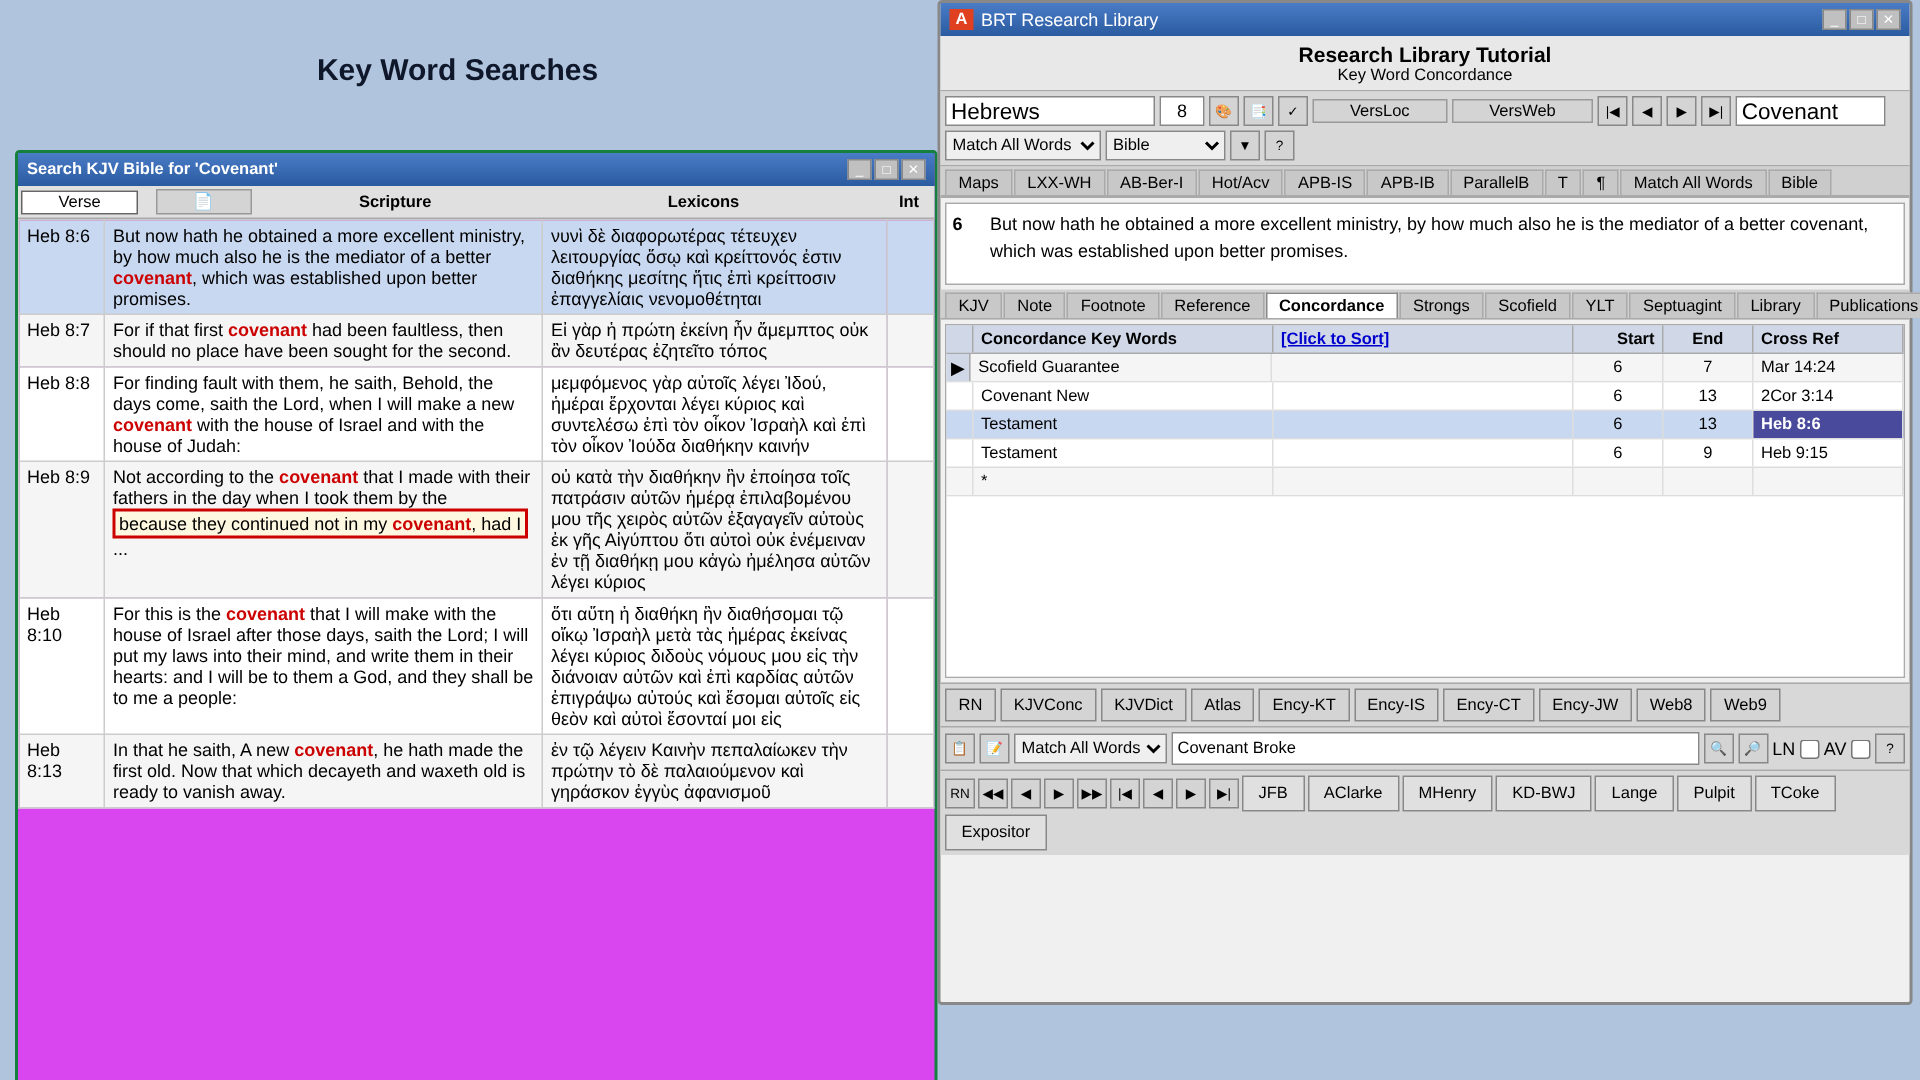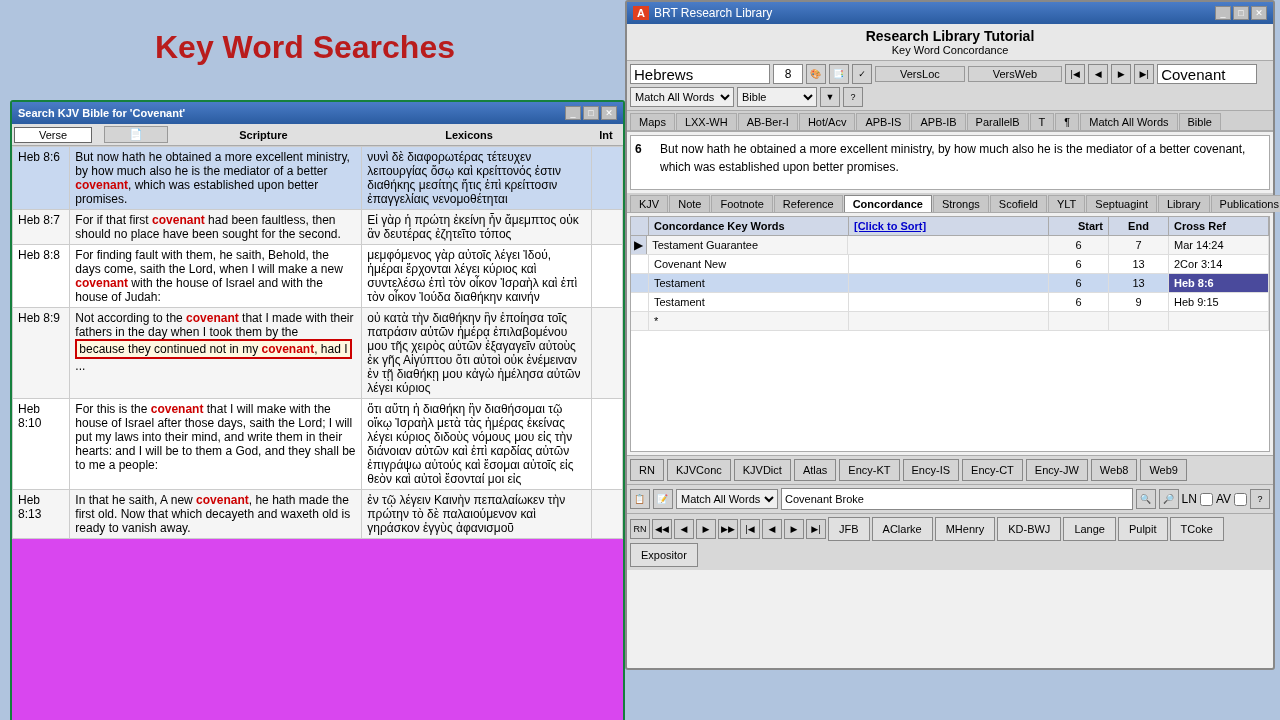--- a/index.html
+++ b/index.html
@@ -6,21 +6,21 @@
     body { background: #b0c4de; width: 1280px; height: 720px; overflow: hidden; position: relative; }
 
     
     .title-area {
       position: absolute;
       left: 0; top: 0;
       width: 610px; height: 95px;
       display: flex; align-items: center; justify-content: center;
     }
     .title-area h1 {
-      font-size: 32px; font-weight: bold; color: #b91c1c;
+      font-size: 20px; font-weight: bold; color: #0f172a;
     }
 
     
     .search-window {
       position: absolute;
       left: 10px; top: 100px;
       width: 615px; height: 697px;
       background: #d946ef;
       border: 2px solid #15803d;
       border-radius: 3px;
@@ -496,21 +496,21 @@
       <div style="width:18px; background:#d0d8e8; border-right:1px solid #aaa;"></div>
       <div class="conc-col conc-key">Concordance Key Words</div>
       <div class="conc-col" style="flex:1; color:#0000cc; text-decoration:underline;">[Click to Sort]</div>
       <div class="conc-col conc-start">Start</div>
       <div class="conc-col conc-end">End</div>
       <div class="conc-col conc-cross">Cross Ref</div>
     </div>
 
     <div class="conc-row">
       <div class="row-arrow">▶</div>
-      <div class="conc-cell key">Testament Guarantee</div>
+      <div class="conc-cell key">Scofield Guarantee</div>
       <div class="conc-cell" style="flex:1"></div>
       <div class="conc-cell start">6</div>
       <div class="conc-cell end">7</div>
       <div class="conc-cell cross">Mar 14:24</div>
     </div>
     <div class="conc-row">
       <div style="width:18px; border-right:1px solid #ddd;"></div>
       <div class="conc-cell key">Covenant New</div>
       <div class="conc-cell" style="flex:1"></div>
       <div class="conc-cell start">6</div>

